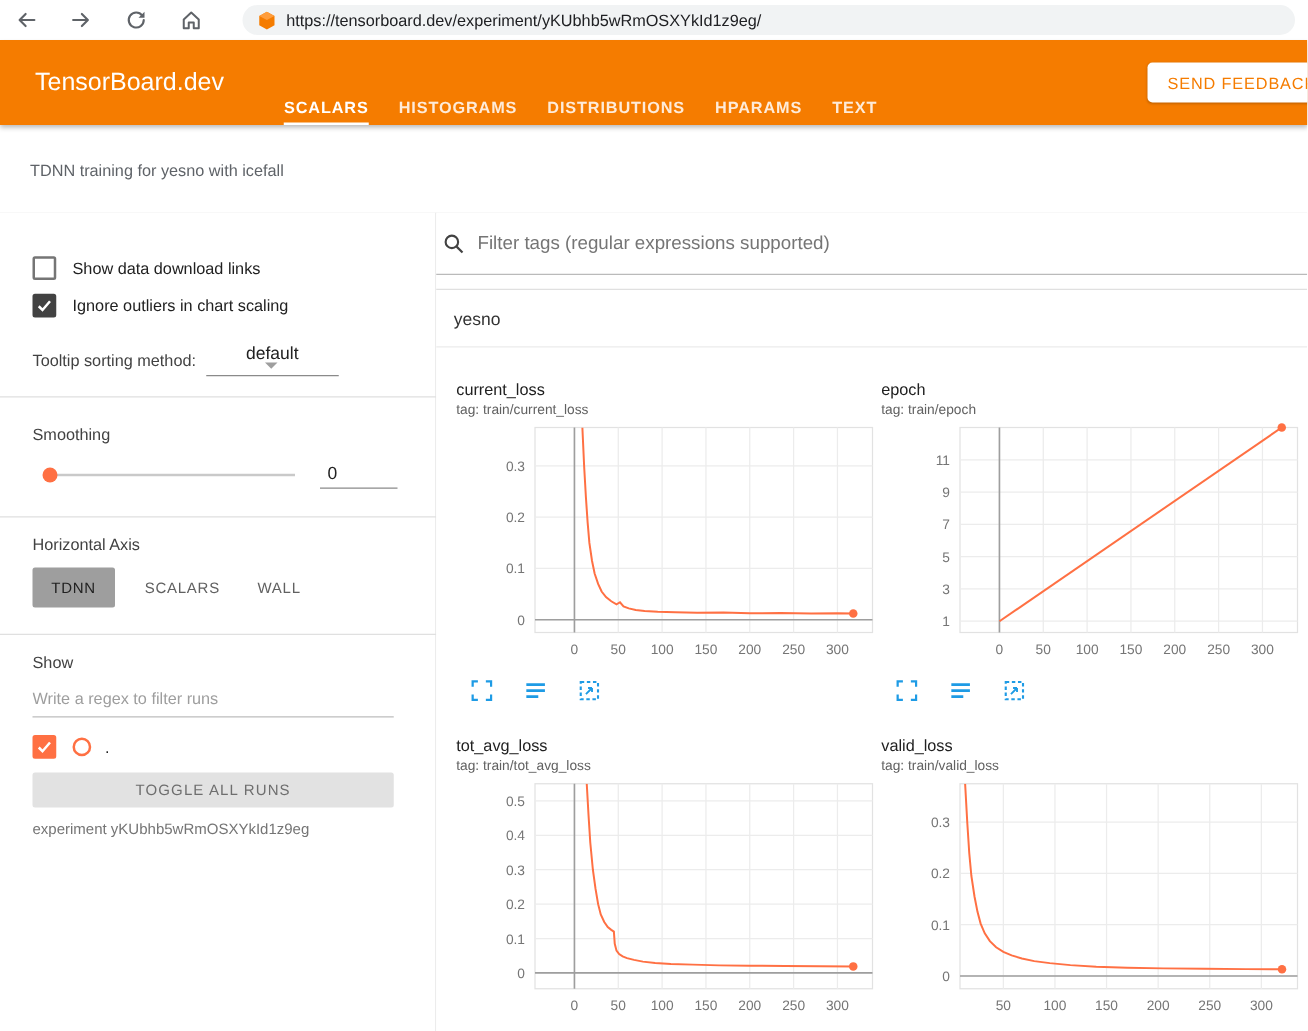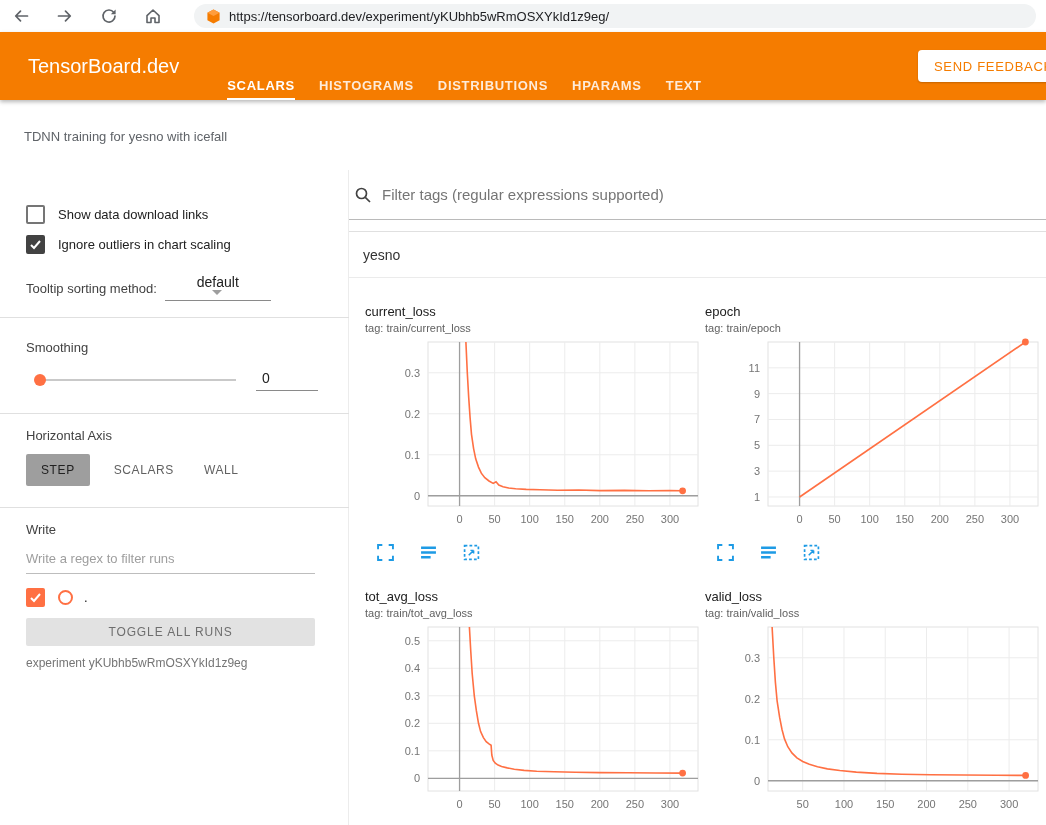--- a/index.html
+++ b/index.html
@@ -159,28 +159,28 @@
         <div class="slider">
           <div class="slider-thumb"></div>
         </div>
         <div class="smooth-value">0</div>
       </div>
 
       <div class="sb-divider mt26"></div>
 
       <div class="sec-label mt14">Horizontal Axis</div>
       <div class="axis-row">
-        <span class="axis-btn selected">STEP</span>
+        <span class="axis-btn selected">TDNN</span>
         <span class="axis-btn">SCALARS</span>
         <span class="axis-btn">WALL</span>
       </div>
 
       <div class="sb-divider mt22"></div>
 
-      <div class="sec-label mt14">Write</div>
+      <div class="sec-label mt14">Show</div>
       <input class="runs-input" placeholder="Write a regex to filter runs" style="">
 
       <div class="run-row">
         <span class="cb run-checked">
           <svg width="15" height="15" viewBox="0 0 15 15">
               <path d="M3 8 L6 11 L12 4" fill="none" stroke="#fff" stroke-width="2"></path>
             </svg>
         </span>
         <span class="run-swatch"></span>
         <span class="run-name">.</span>

